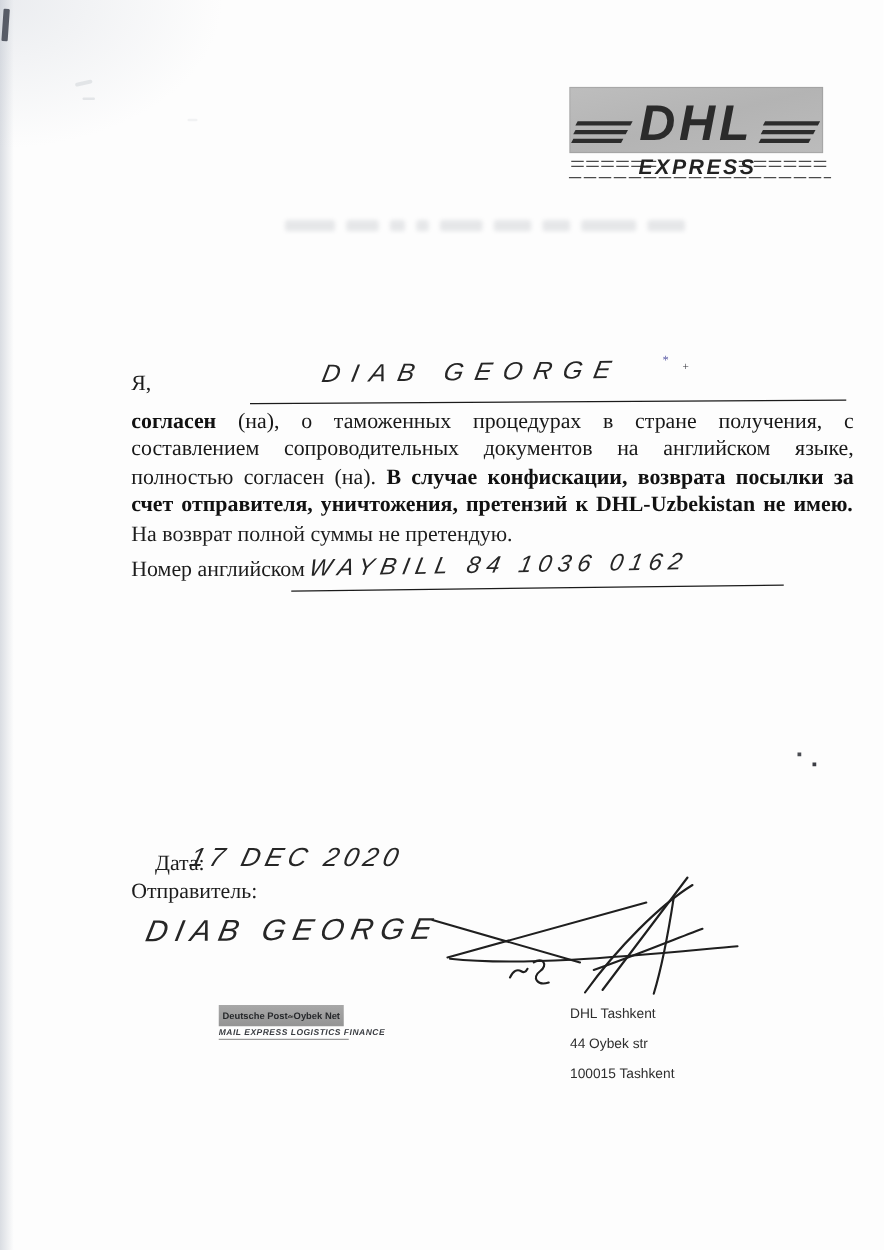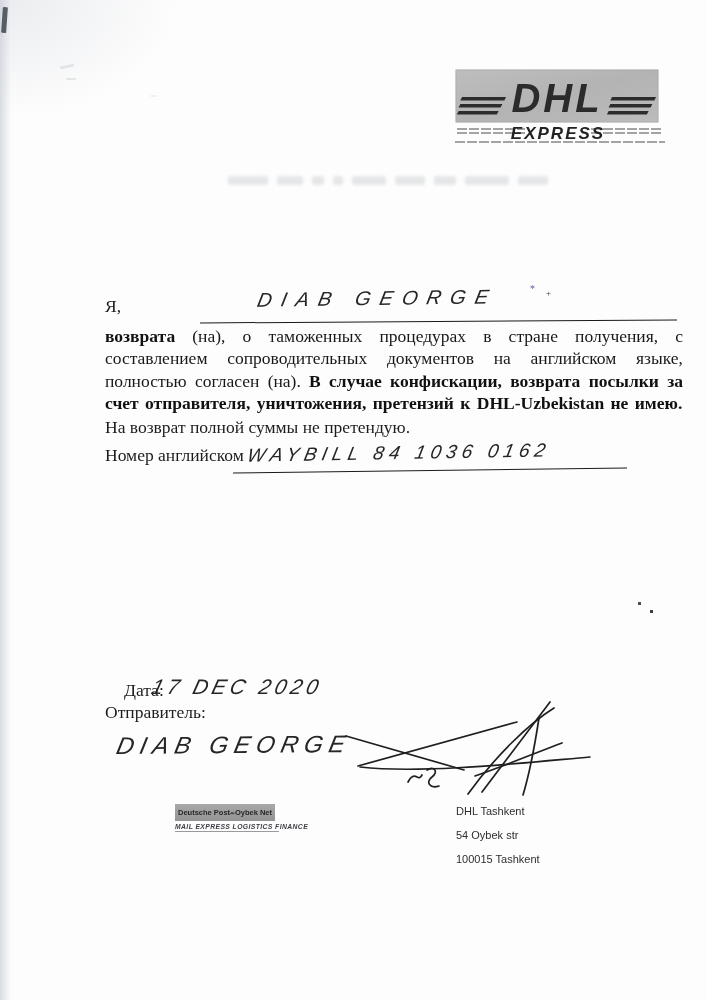--- a/index.html
+++ b/index.html
@@ -154,21 +154,21 @@
         <line x1="0" y1="73" x2="210" y2="73"></line>
       </g>
       <text x="103" y="70" text-anchor="middle" font-family="Liberation Sans, sans-serif" font-size="17" font-weight="bold" font-style="italic" letter-spacing="2" fill="#222">EXPRESS</text>
     </svg>
   </div>
 
   <div class="t intro">Я,</div>
   <div class="uline uline-name"></div>
   <div class="hand hand-name">DIAB GEORGE</div>
 
-  <div class="para"><b>возврата</b> <span>(на), о таможенных процедурах в стране получения, с составлением сопроводительных документов на английском языке, полностью согласен (на).</span> <b>В случае конфискации, возврата посылки за счет отправителя, уничтожения, претензий к DHL-Uzbekistan не имею.</b></div>
+  <div class="para"><b>согласен</b> <span>(на), о таможенных процедурах в стране получения, с составлением сопроводительных документов на английском языке, полностью согласен (на).</span> <b>В случае конфискации, возврата посылки за счет отправителя, уничтожения, претензий к DHL-Uzbekistan не имею.</b></div>
 
   <div class="t refund">На возврат полной суммы не претендую.</div>
 
   <div class="t waybill-label">Номер английском</div>
   <div class="uline uline-waybill"></div>
   <div class="hand hand-waybill">WAYBILL 84 1036 0162</div>
 
   <div class="t date-label">Дата:</div>
   <div class="hand hand-date">17 DEC 2020</div>
   <div class="t sender-label">Отправитель:</div>
@@ -196,18 +196,18 @@
         <path d="M0.5,7 L11,7" stroke="#1d1d1d" stroke-width="1.6"></path>
         <path d="M9.5,4.5 c2,-.5 3,.8 2.5,2.5" fill="none" stroke="#1d1d1d" stroke-width="1.2"></path>
       </svg>
       <span class="dp-txt">Oybek Net</span>
     </div>
     <div class="dp-tagline">MAIL EXPRESS LOGISTICS FINANCE</div>
   </div>
 
   <div class="footer-right fr-address">
     <div class="row">DHL Tashkent</div>
-    <div class="row">54 Oybek str</div>
+    <div class="row">44 Oybek str</div>
     <div class="row">100015 Tashkent</div>
   </div>
 
 
 </div>
 
 </body></html>

